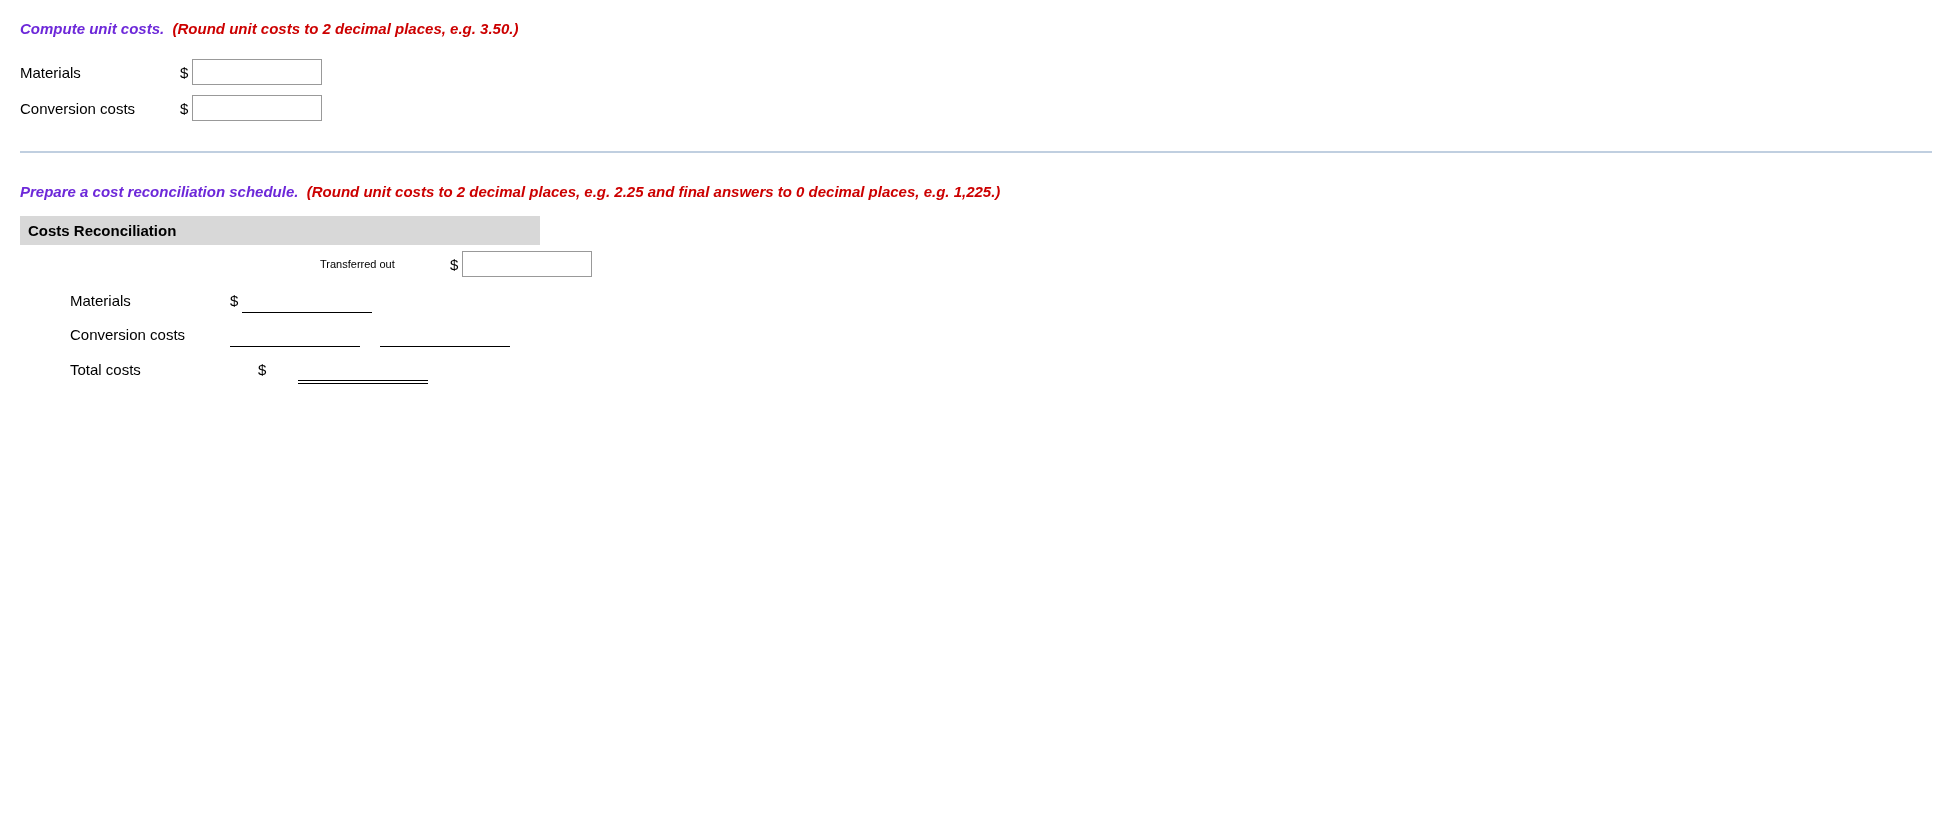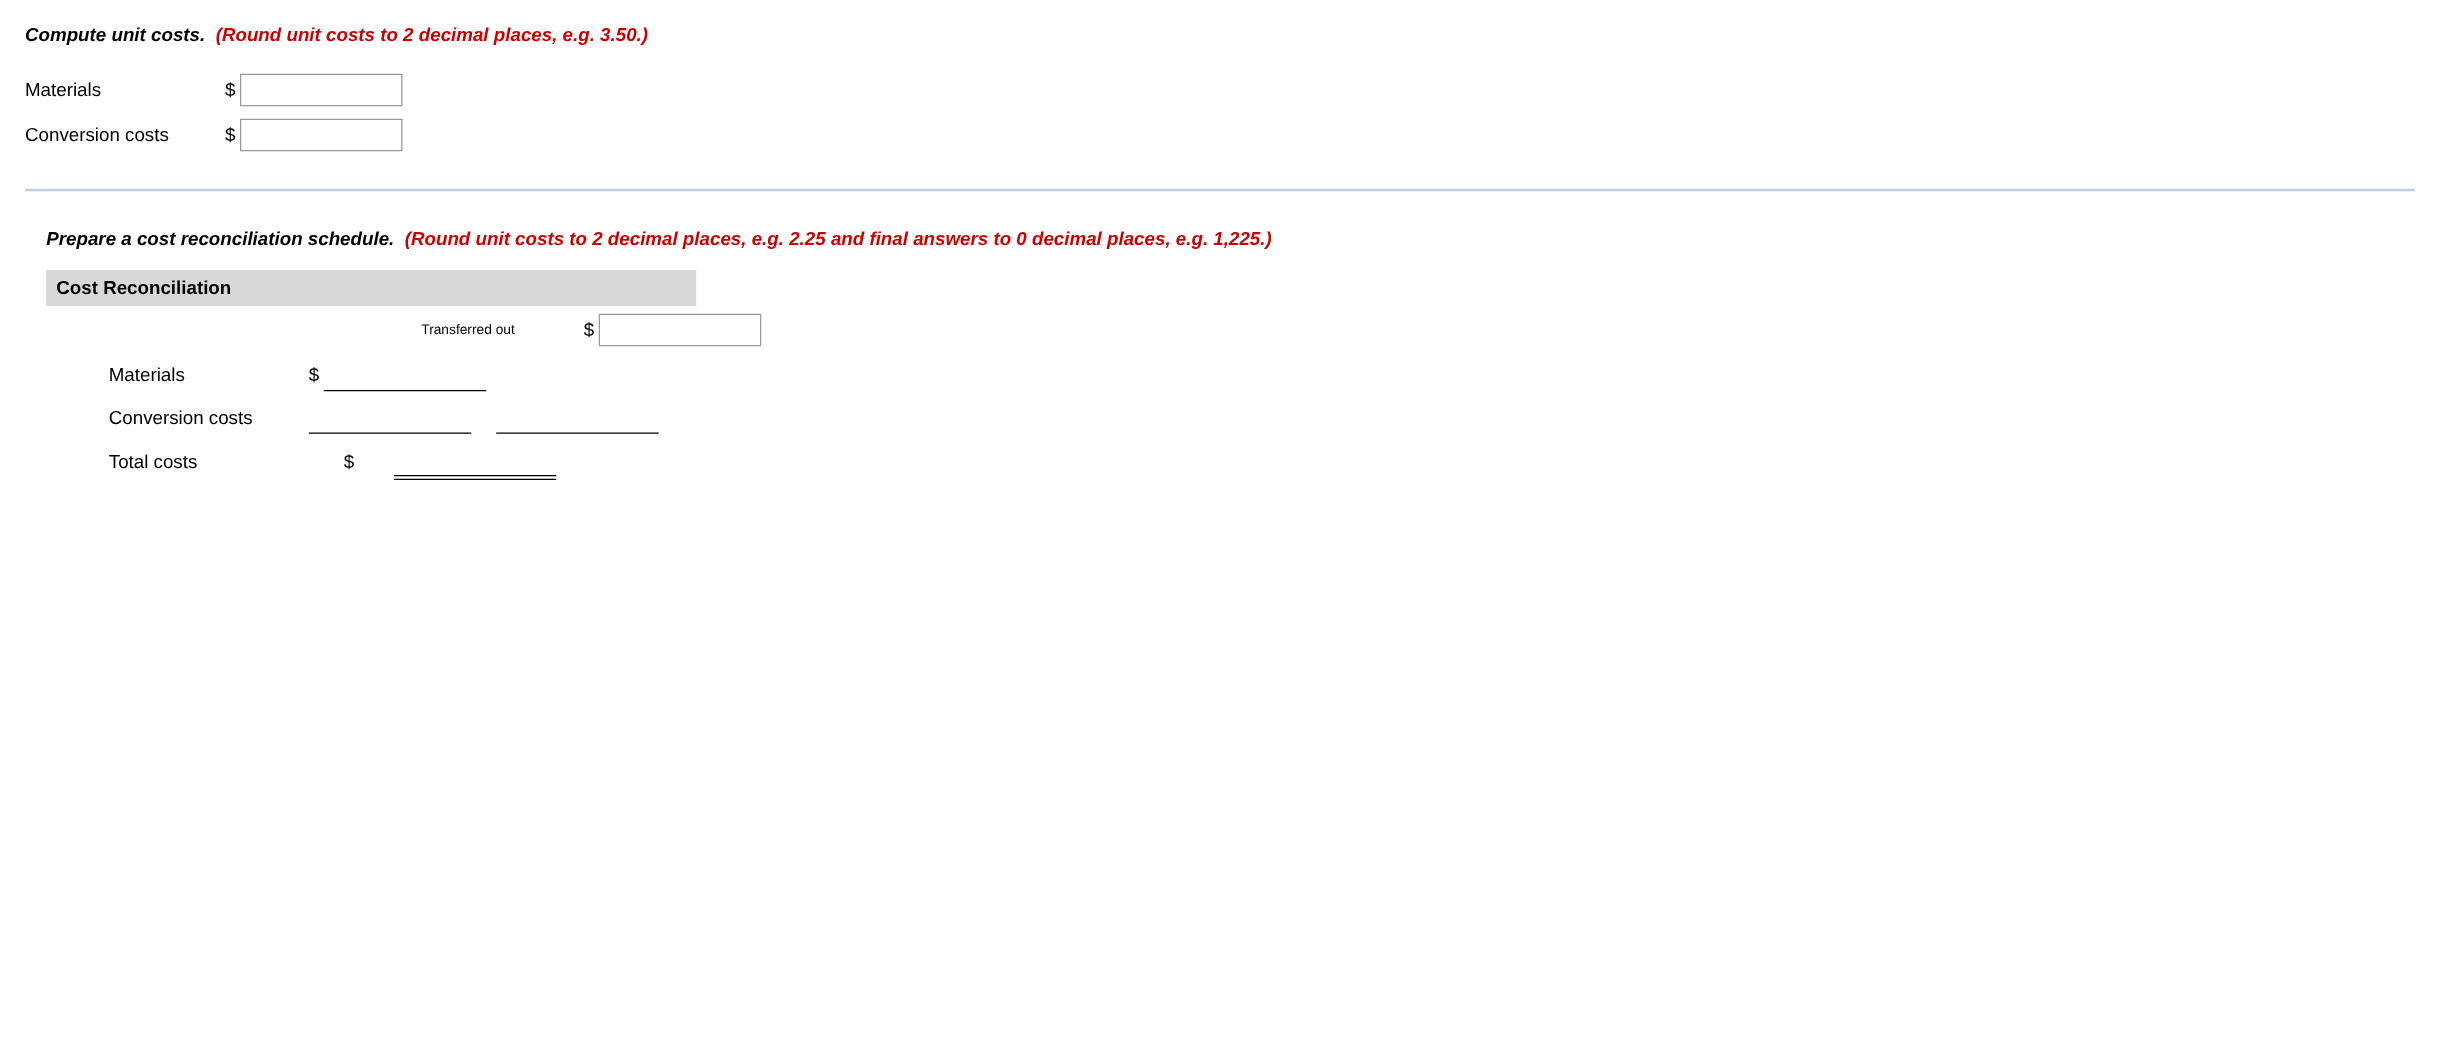--- a/index.html
+++ b/index.html
@@ -22,21 +22,21 @@
       margin-bottom: 20px;
     }
 
     .instruction {
       font-size: 15px;
       color: #000;
       margin-bottom: 22px;
     }
 
     .instruction span {
-      color: #000000;
+      color: #6d28d9;
       font-style: italic;
       font-weight: bold;
     }
 
     .field-row {
       display: flex;
       align-items: center;
       margin-bottom: 10px;
     }
 
@@ -55,21 +55,20 @@
       border: 1px solid #999;
       height: 26px;
       width: 130px;
       font-size: 14px;
       padding: 2px 4px;
       background: #fff;
     }
 
     .section-bottom {
       padding-top: 10px;
-      margin-left: 17px;
     }
 
     .section-bottom .instruction {
       margin-bottom: 16px;
     }
 
     .table-header {
       background: #d8d8d8;
       padding: 6px 8px;
       font-weight: bold;
@@ -201,21 +200,21 @@
   </div>
 </div>
 
 <div class="section-bottom">
   <p class="instruction">
     <span>Prepare a cost reconciliation schedule.</span>
     &nbsp;<span style="color: rgb(204, 0, 0); font-style: italic; font-weight: bold;">(Round unit costs to 2 decimal places, e.g. 2.25 and final answers to 0 decimal places, e.g. 1,225.)</span>
   </p>
 
   <div class="table-header">
-    <span>Cost Reconciliation</span>
+    <span>Costs Reconciliation</span>
   </div>
 
 
   <div class="transferred-out-row">
     <span class="spacer"></span>
     <span class="reconcile-label indent-1" style="min-width:160px;">Transferred out</span>
     <span class="dollar-sign">$</span>
     <input class="input-box" type="text" value="" style="">
   </div>
 

